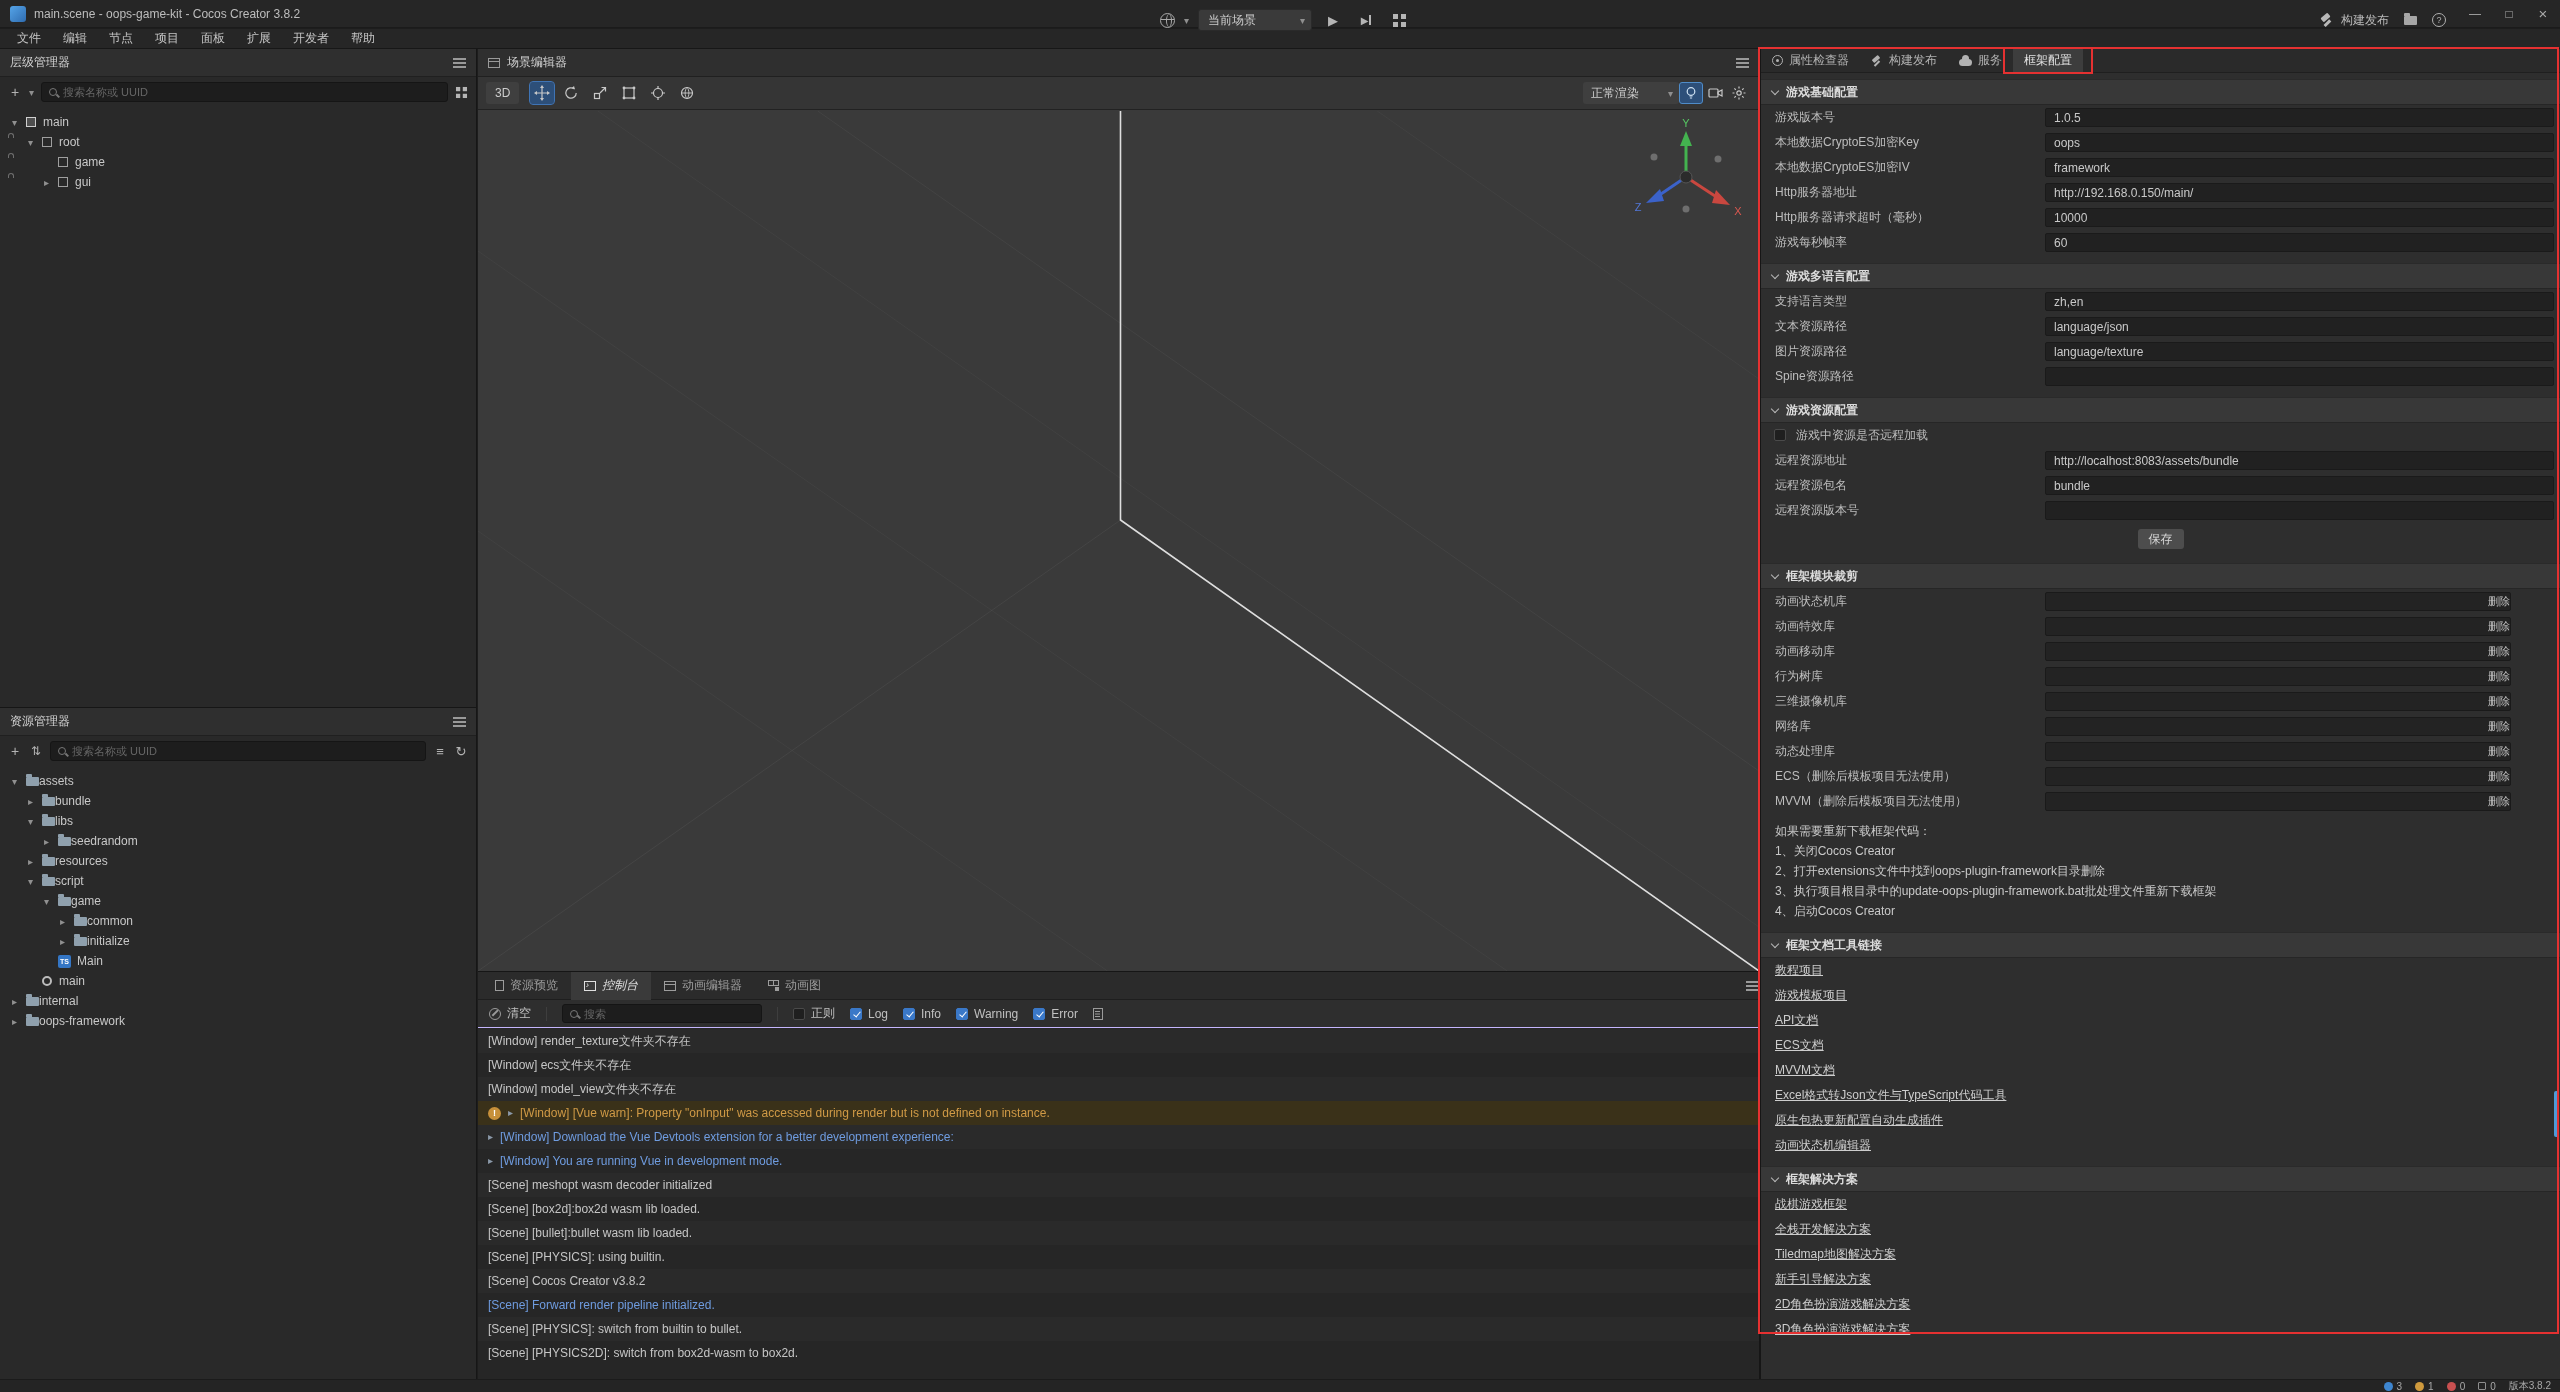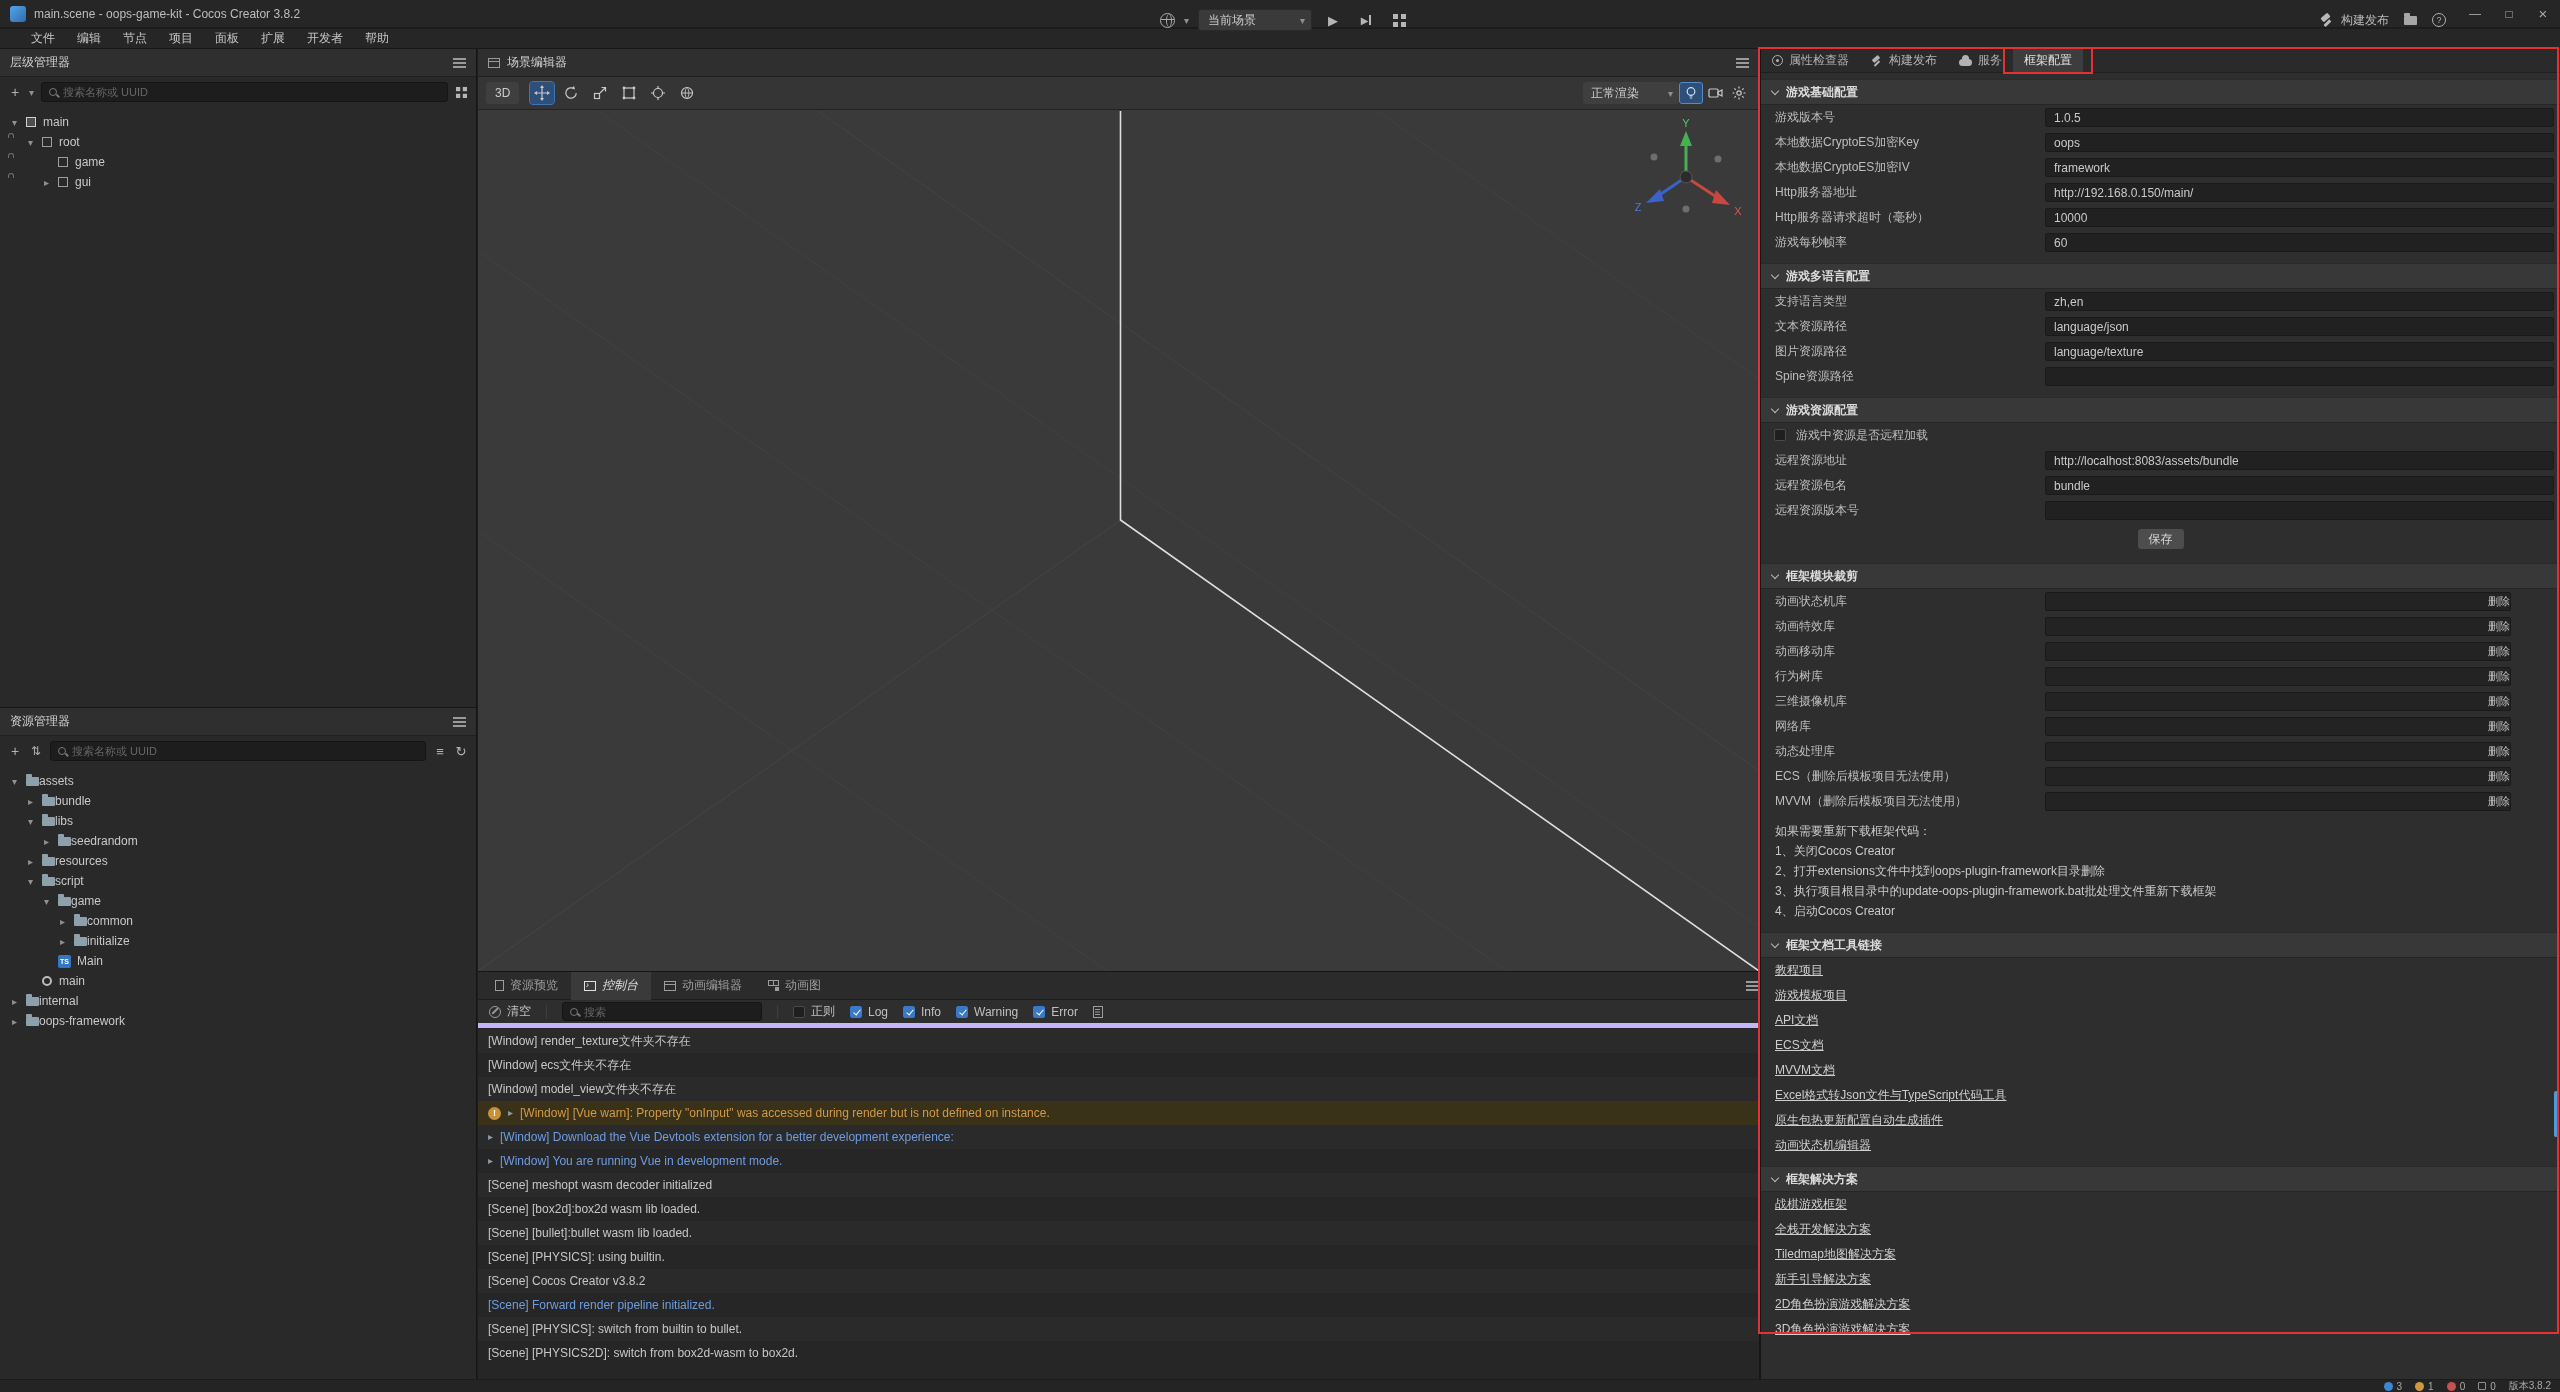--- a/index.html
+++ b/index.html
@@ -10,21 +10,21 @@
 
   
   #titlebar { position:absolute; left:0; top:0; width:2560px; height:28px; background:#262626; border-bottom:1px solid #1b1b1b; }
   .app-icon { position:absolute; left:10px; top:6px; width:16px; height:16px; border-radius:3px;
     background:linear-gradient(135deg,#55a4e8,#2f6cb0); }
   .title-text { position:absolute; left:34px; top:0; line-height:28px; color:#bdbdbd; }
   .win-controls { position:absolute; right:0; top:0; height:28px; display:flex; }
   .win-btn { width:34px; height:28px; line-height:28px; text-align:center; color:#aaa; font-size:12px; }
   .g-min::before{content:"—";} .g-max::before{content:"□";} .g-close::before{content:"×"; font-size:15px;}
 
-  #menubar { position:absolute; left:0; top:29px; width:2560px; height:20px; background:#262626; border-bottom:1px solid #171717; display:flex; padding-left:20px; }
+  #menubar { position:absolute; left:0; top:29px; width:2560px; height:20px; background:#262626; border-bottom:1px solid #171717; display:flex; padding-left:6px; }
   .menu-item { padding:0 11px; line-height:19px; color:#c4c4c4; }
 
   .top-center { position:absolute; left:1160px; top:8px; height:24px; display:flex; align-items:center; gap:9px; z-index:5; }
   .icon-globe { width:15px; height:15px; border:1.5px solid #ababab; border-radius:50%; position:relative; }
   .icon-globe::before { content:""; position:absolute; left:0; right:0; top:5px; height:1.5px; background:#ababab; }
   .icon-globe::after { content:""; position:absolute; left:4.5px; top:0; bottom:0; width:4px; border:1px solid #ababab; border-top:none; border-bottom:none; border-radius:50%; }
   .g-caret-down::before { content:"▾"; }
   .caret { color:#8f8f8f; font-size:10px; }
   .mini-select { width:114px; height:22px; background:#3a3a3a; border:1px solid #2a2a2a; border-radius:3px; display:flex; align-items:center; padding:0 6px 0 9px; }
   .mini-select .sel-label { flex:1; color:#cccccc; }
@@ -101,21 +101,21 @@
   .ctab { height:28px; padding:0 13px; display:flex; align-items:center; gap:6px; color:#9c9c9c; }
   .ctab.active { background:#3a3a3a; color:#e0e0e0;font-style:italic; }
   .icon-page { width:9px; height:11px; border:1px solid currentColor; position:relative; }
   .icon-terminal { width:12px; height:10px; border:1px solid currentColor; position:relative; }
   .icon-terminal::after { content:"›"; position:absolute; left:1px; top:-2px; font-size:9px; }
   .icon-clap { width:12px; height:10px; border:1px solid currentColor; position:relative; }
   .icon-clap::after { content:""; position:absolute; left:0; right:0; top:2px; height:1px; background:currentColor; }
   .icon-graphgrid { width:11px; height:11px; position:relative; }
   .icon-graphgrid::before { content:""; position:absolute; left:0; top:0; width:4px; height:4px; border:1px solid currentColor; box-shadow:6px 6px 0 -1px currentColor; }
   .icon-graphgrid::after { content:""; position:absolute; right:0; top:0; width:4px; height:4px; border:1px solid currentColor; }
-  .console-toolbar { height:28px; background:#2e2e2e; border-bottom:5px solid #c4b5fd; display:flex; align-items:center; padding:0 11px; gap:15px; }
+  .console-toolbar { height:28px; background:#2e2e2e; border-bottom:1px solid #c4b5fd; display:flex; align-items:center; padding:0 11px; gap:15px; }
   .clear-btn { display:flex; align-items:center; gap:6px; color:#c0c0c0; }
   .icon-noentry { width:12px; height:12px; border:1.5px solid #9a9a9a; border-radius:50%; position:relative; }
   .icon-noentry::after { content:""; position:absolute; left:0.5px; top:3.7px; width:8px; height:1.5px; background:#9a9a9a; transform:rotate(-45deg); }
   .console-search { width:200px; height:19px; background:#1d1d1d; border:1px solid #151515; border-radius:3px; display:flex; align-items:center; gap:6px; padding:0 7px; }
   .console-search input { flex:1; background:transparent; border:none; color:#c8c8c8; font-size:11px; min-width:0; }
   .vdiv { width:1px; height:14px; background:#3e3e3e; }
   .cb { display:flex; align-items:center; gap:6px; color:#c0c0c0; }
   .cbx { width:12px; height:12px; border-radius:2px; background:#1f1f1f; border:1px solid #4a4a4a; flex:none; }
   .cbx.on { background:#3a78c8; border-color:#3a78c8; }
   .cbx.on::after { content:""; display:block; width:3px; height:6px; border-right:1.5px solid #fff; border-bottom:1.5px solid #fff; transform:rotate(40deg); margin:1px 0 0 4px; }

